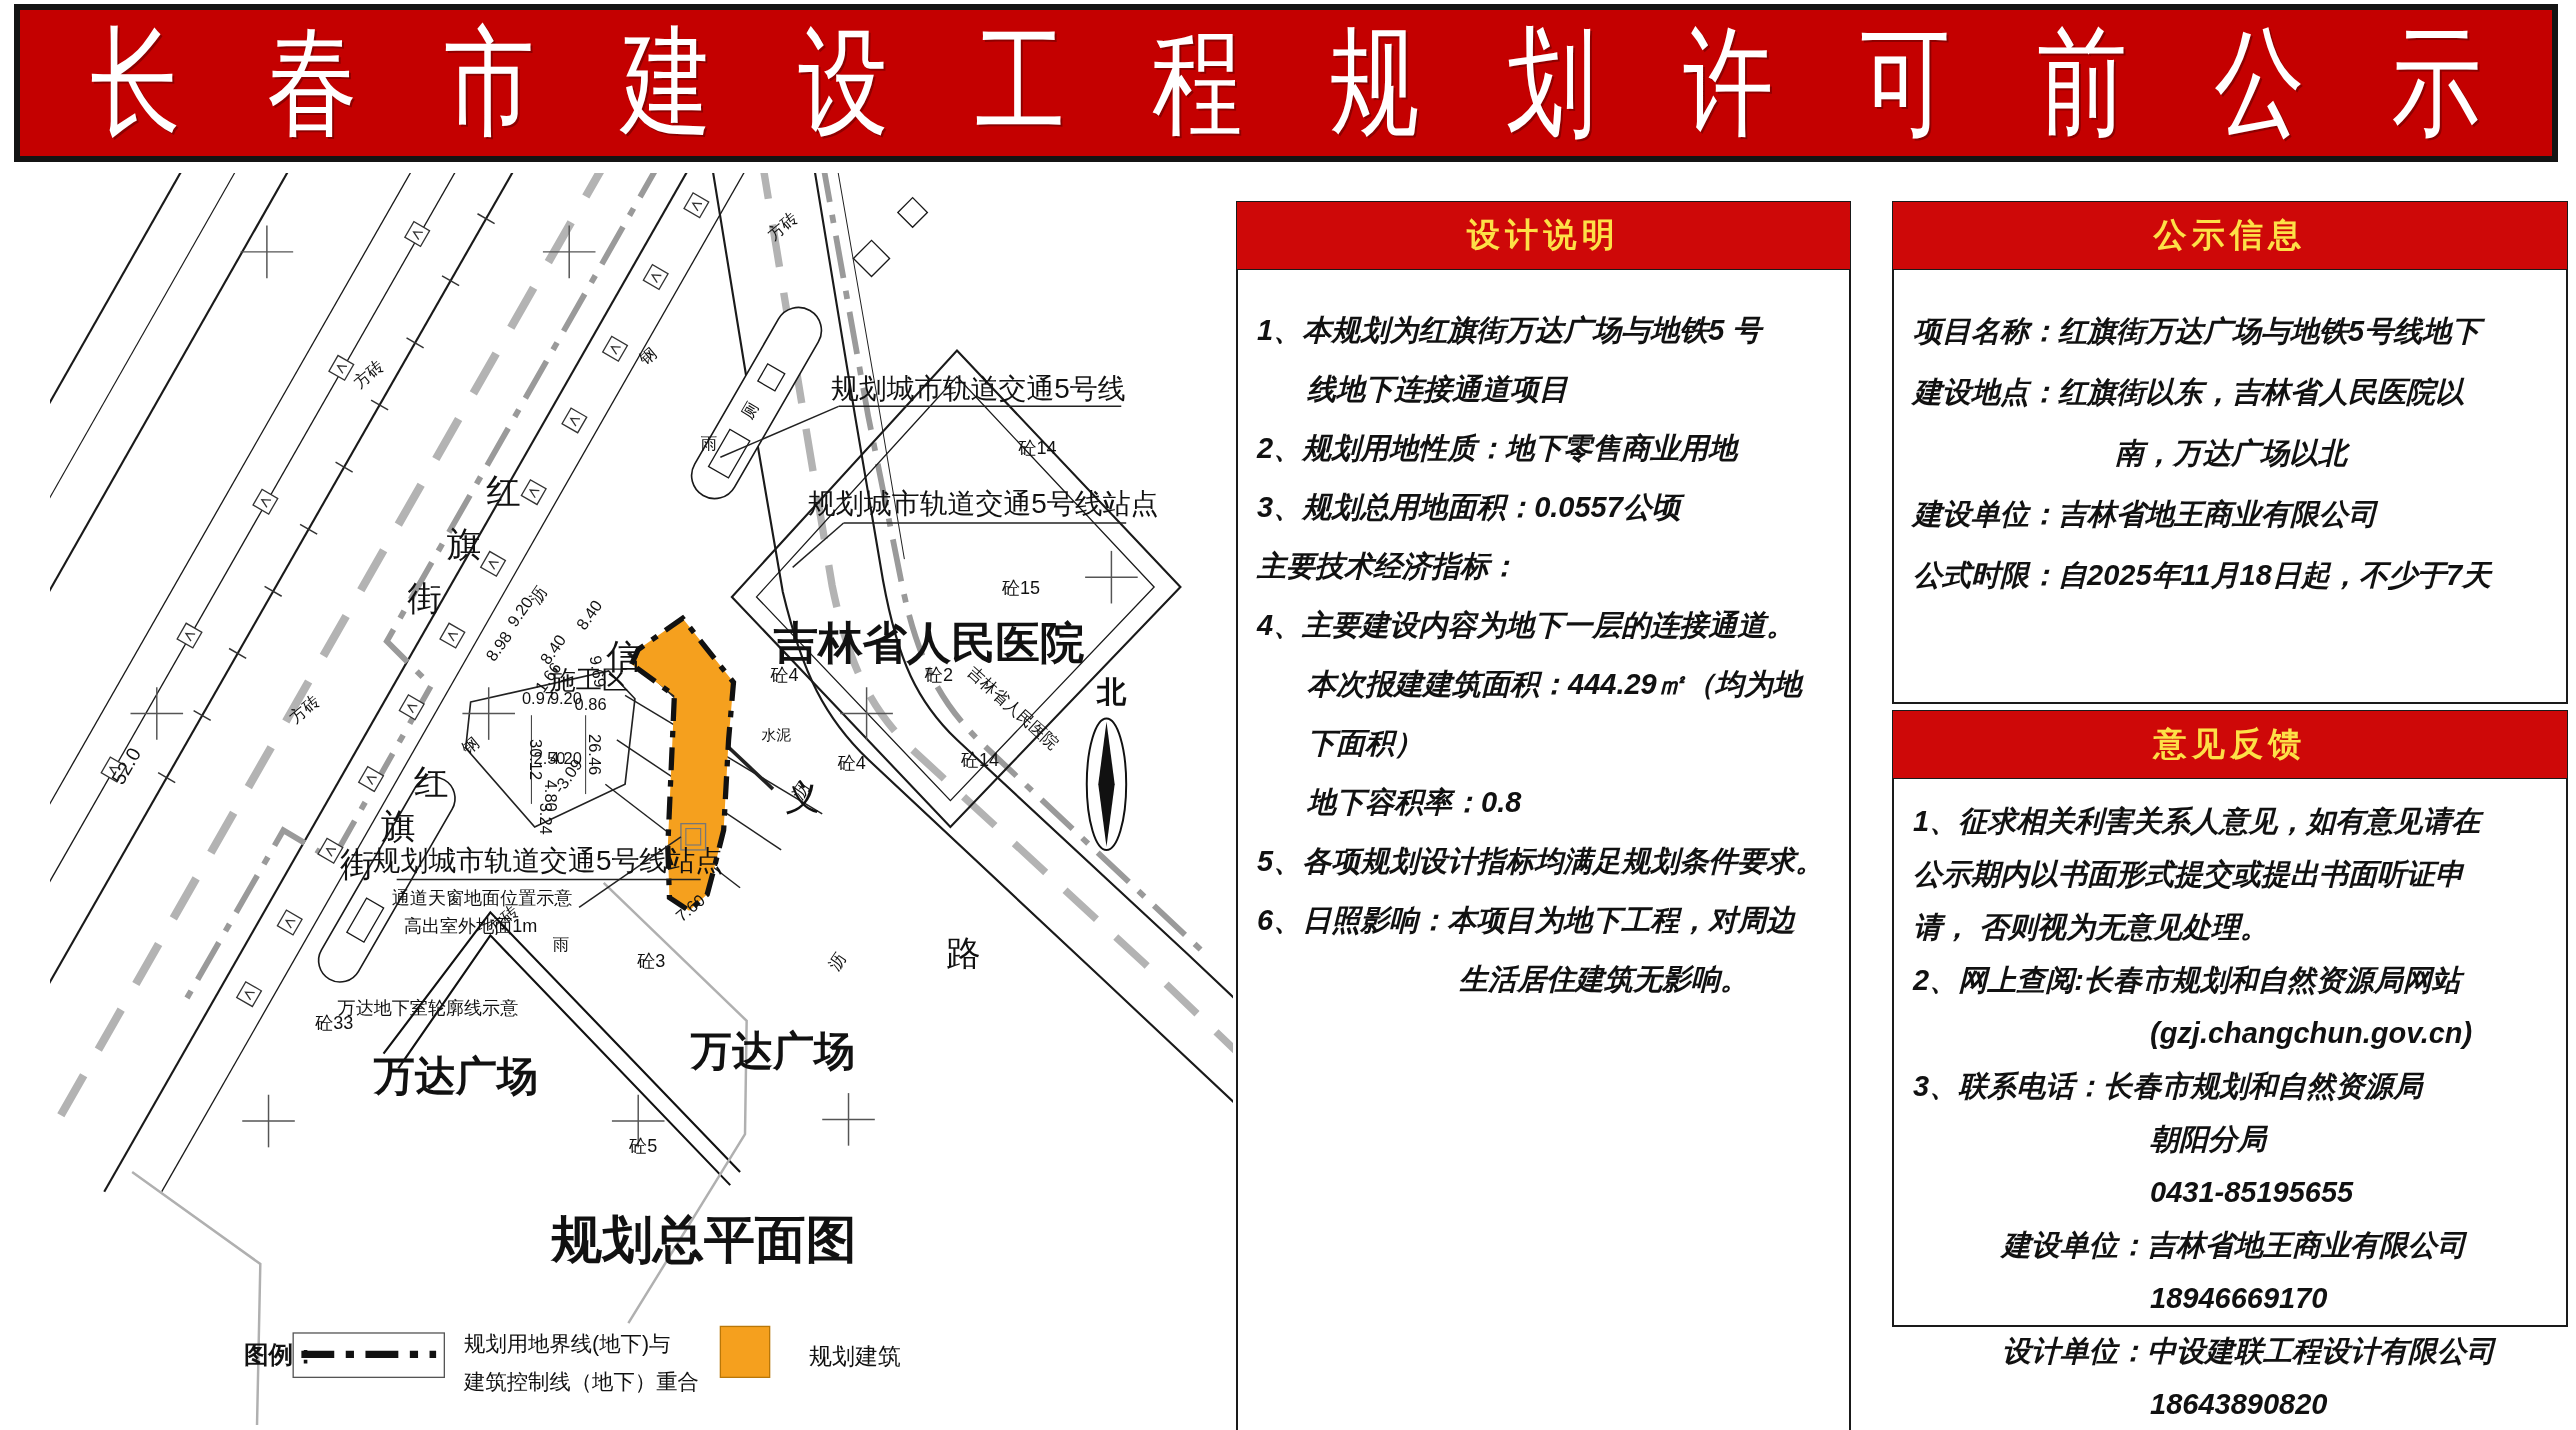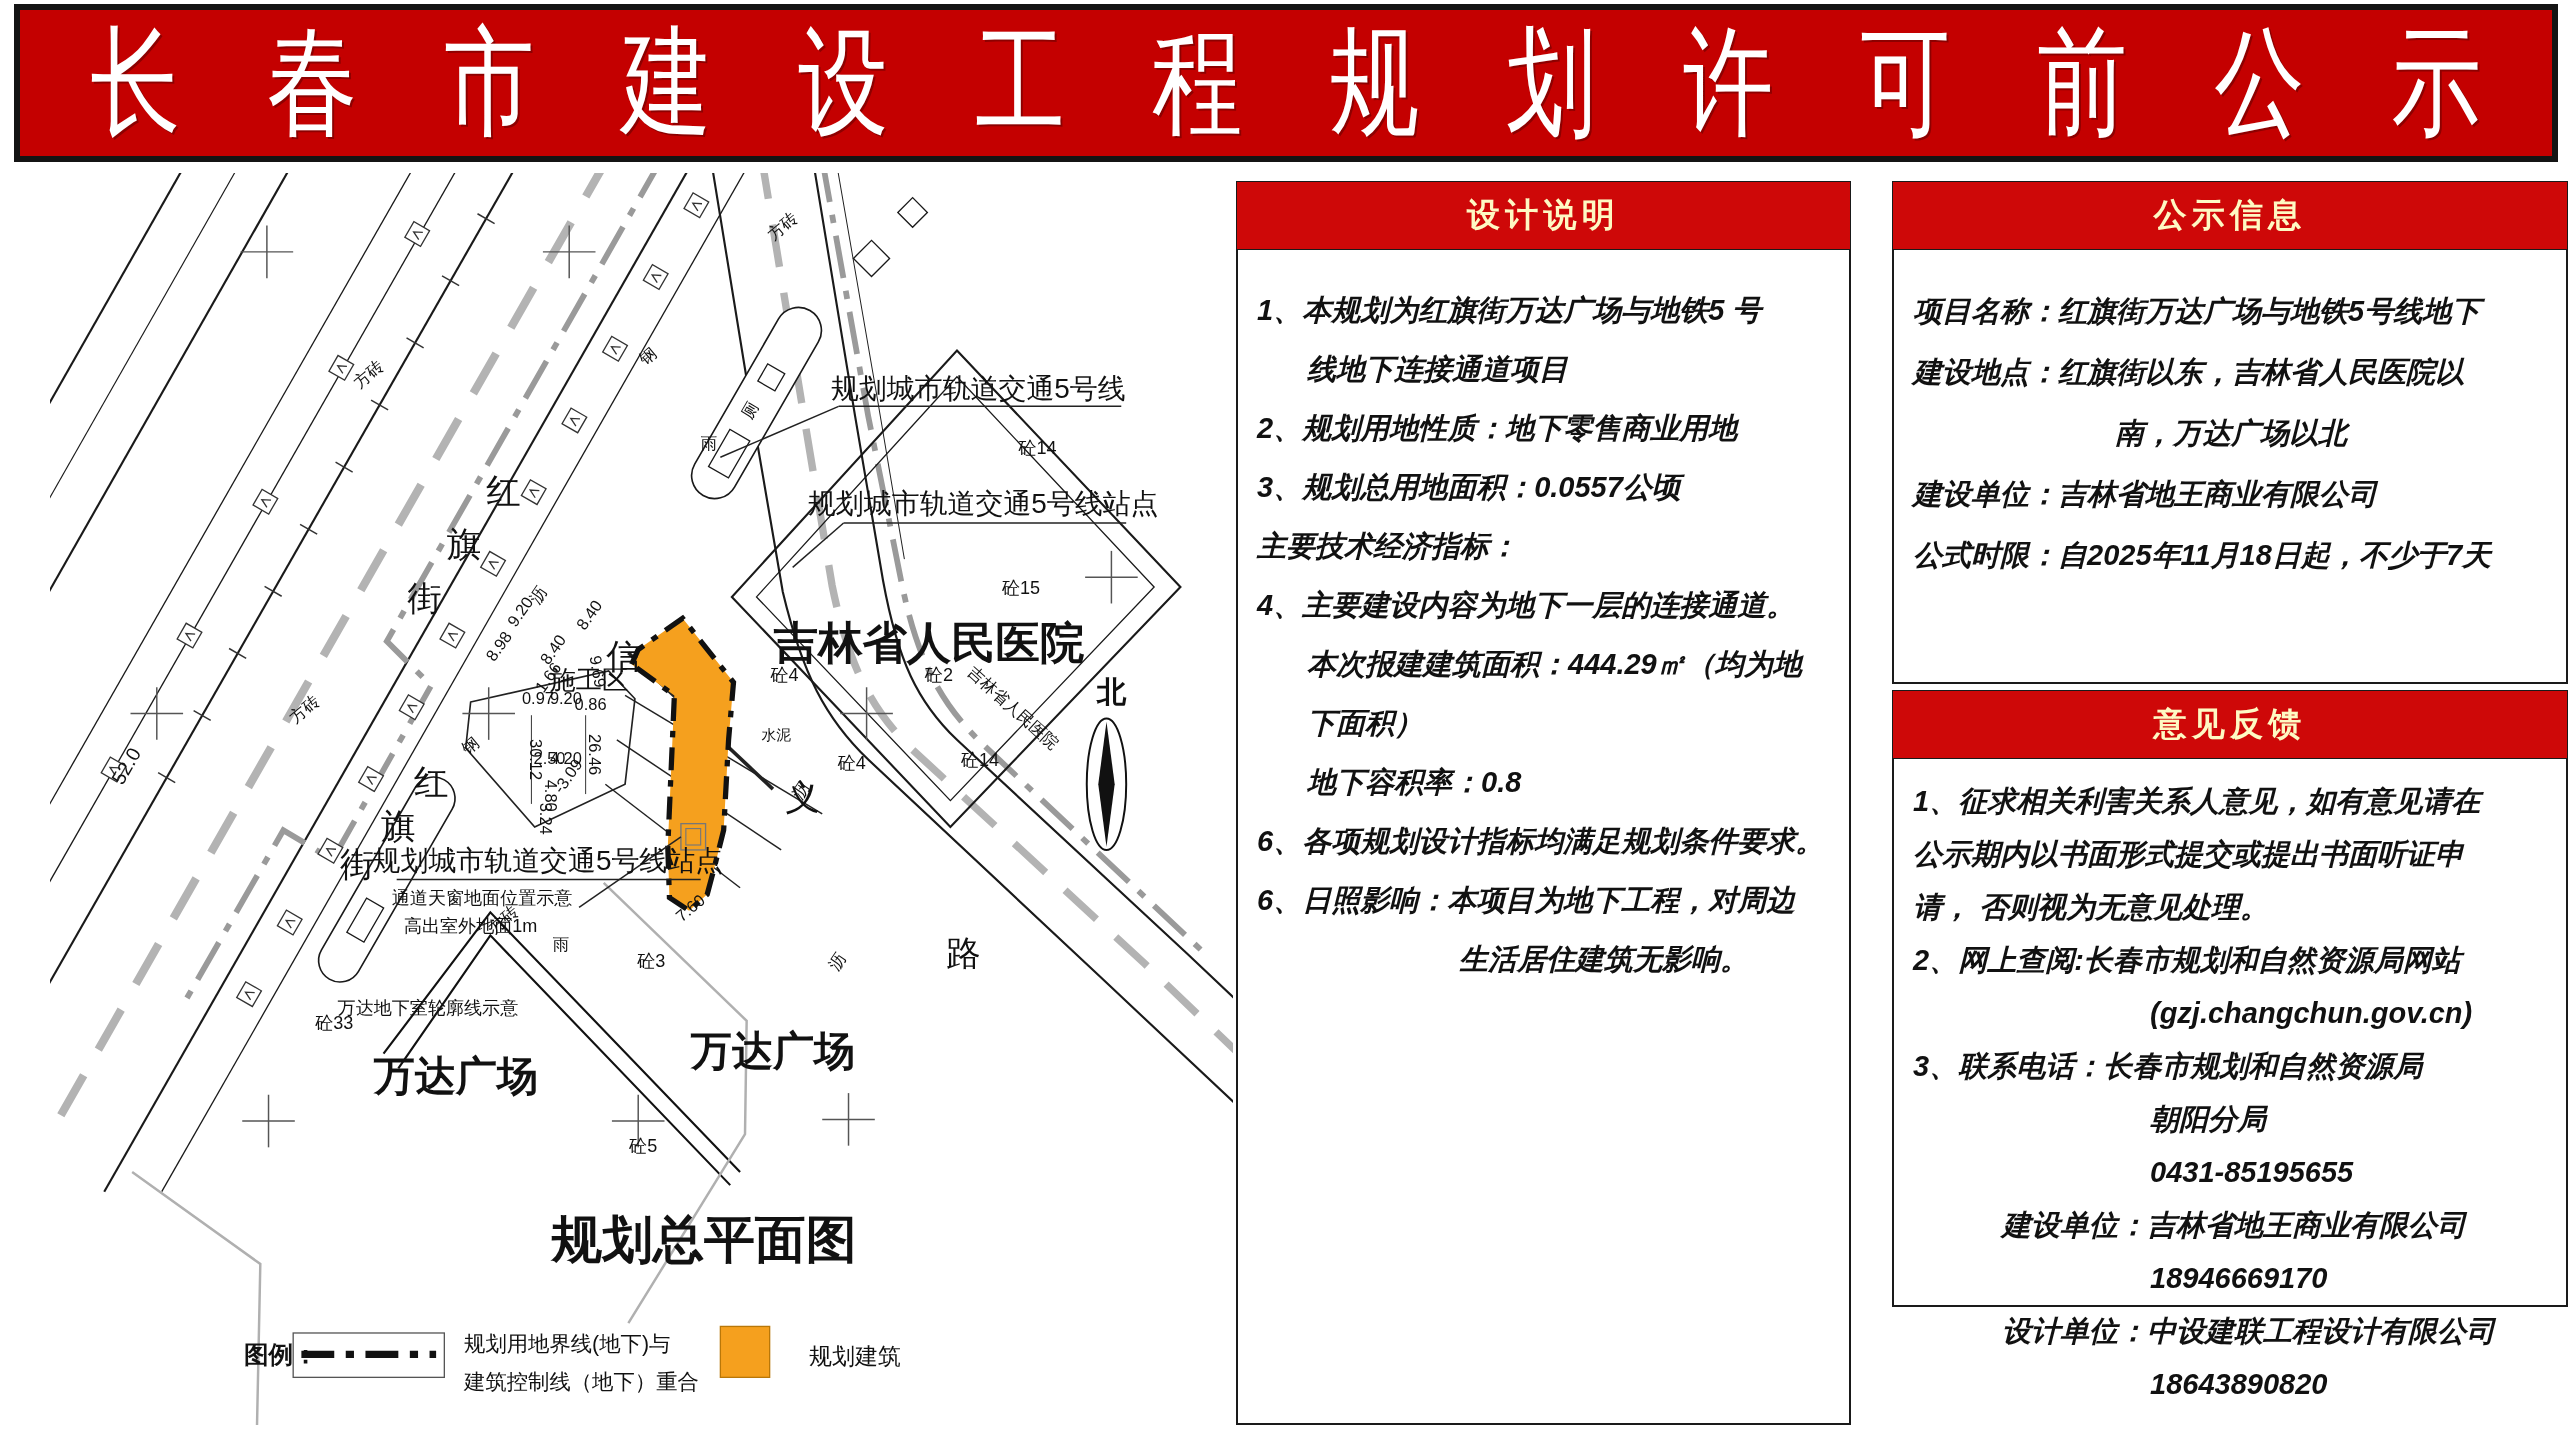--- a/index.html
+++ b/index.html
@@ -19,21 +19,21 @@
     text-shadow:2.1px 2.1px 0 rgba(40,0,0,.35);
   }
   
   .map-wrap{position:absolute;left:50px;top:173px;width:1183px;height:1252px;}
   svg{font-family:"Liberation Sans",sans-serif;}
   
   .panel{position:absolute;box-sizing:border-box;}
   .panel-header{
     height:69px;background:#CE0808;border:1.6px solid #1a1a1a;box-sizing:border-box;
     display:flex;align-items:center;justify-content:center;
-    color:#fef9c3;font-size:33px;font-weight:700;letter-spacing:5.3px;
+    color:#fde047;font-size:33px;font-weight:700;letter-spacing:5.3px;margin-top:20px;
   }
   .panel-body{
     background:#fff;border:2.1px solid #1a1a1a;border-top:none;box-sizing:border-box;
     padding:30.5px 14.7px 10.5px 19px;
     font-style:italic;
   }
   .pline{font-size:29px;font-weight:600;white-space:nowrap;}
   .design .pline{line-height:59px;}
   .notice .pline{line-height:61px;}
   .feedback .pline{line-height:53px;font-size:29px;}
@@ -318,21 +318,21 @@
   <div class="panel-body" style="height:1175px;">
     <div class="pline">1、本规划为红旗街万达广场与地铁5 号</div>
     <div class="pline ind1">线地下连接通道项目</div>
     <div class="pline">2、规划用地性质：地下零售商业用地</div>
     <div class="pline">3、规划总用地面积：0.0557公顷</div>
     <div class="pline">主要技术经济指标：</div>
     <div class="pline">4、主要建设内容为地下一层的连接通道。</div>
     <div class="pline ind1">本次报建建筑面积：444.29㎡（均为地</div>
     <div class="pline ind1">下面积）</div>
     <div class="pline ind1">地下容积率：0.8</div>
-    <div class="pline">6、各项规划设计指标均满足规划条件要求。</div>
+    <div class="pline">5、各项规划设计指标均满足规划条件要求。</div>
     <div class="pline">6、日照影响：本项目为地下工程，对周边</div>
     <div class="pline ind2">生活居住建筑无影响。</div>
   </div>
 </div>
 
 <div class="panel notice" style="left:1892px;top:181px;width:676px;">
   <div class="panel-header">公示信息</div>
   <div class="panel-body" style="height:434px;">
     <div class="pline">项目名称：红旗街万达广场与地铁5号线地下</div>
     <div class="pline">建设地点：红旗街以东，吉林省人民医院以</div>

